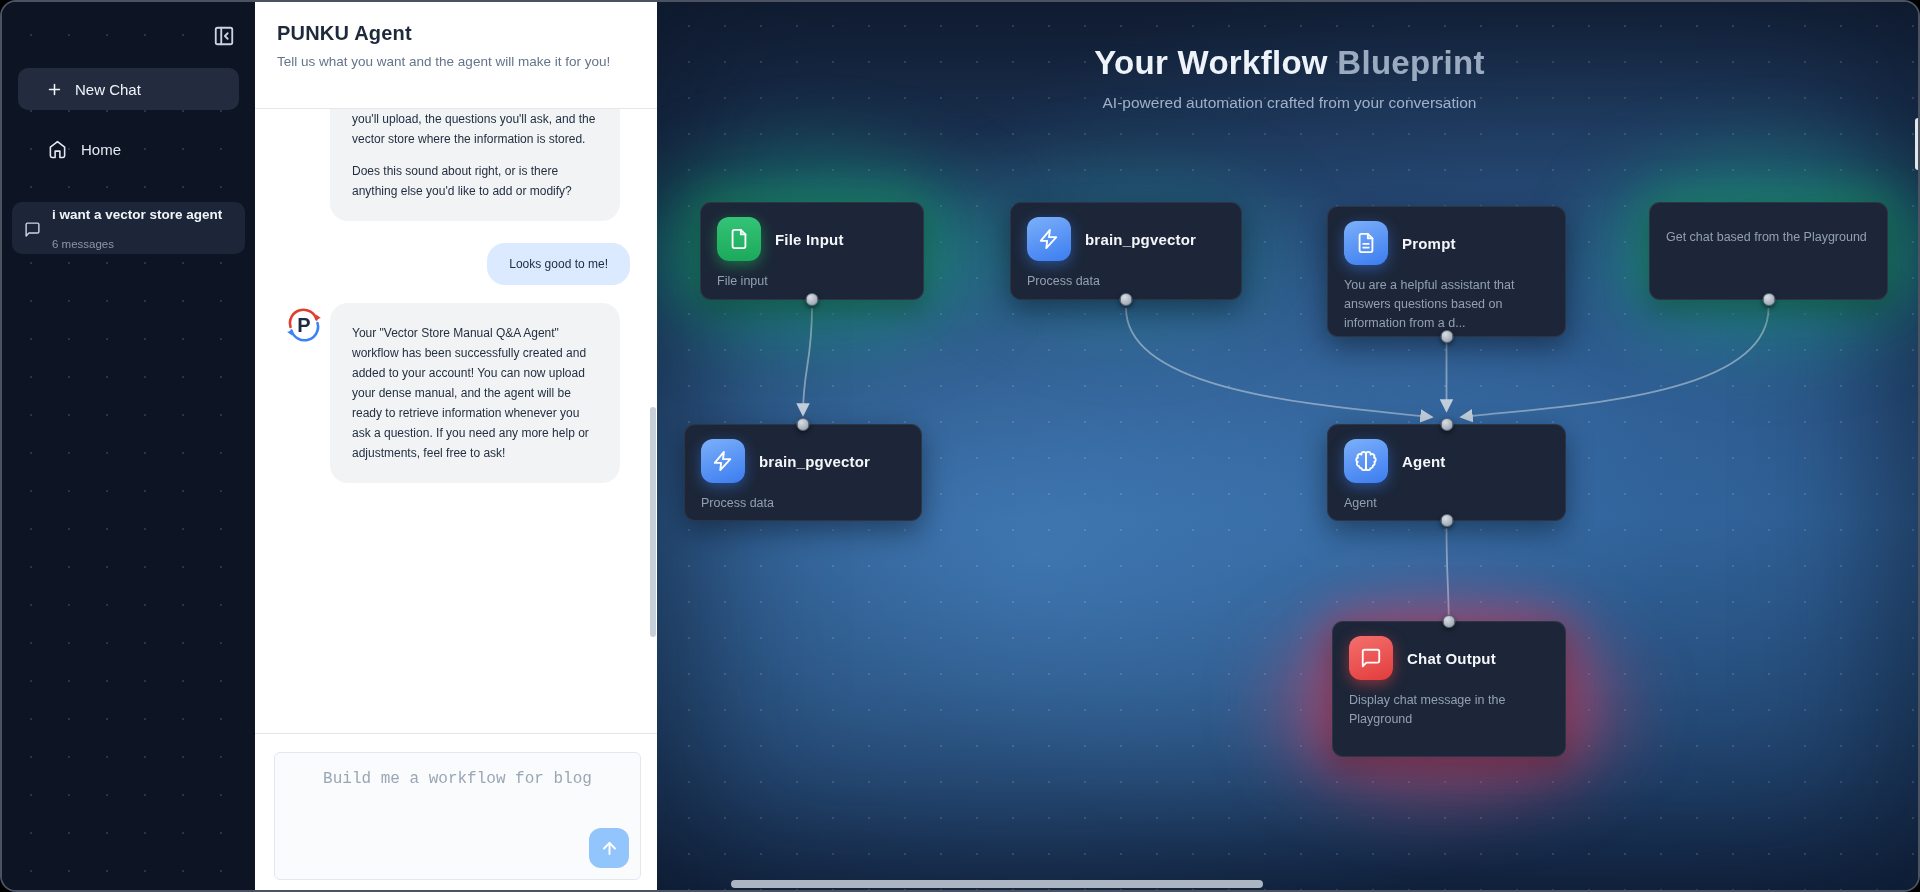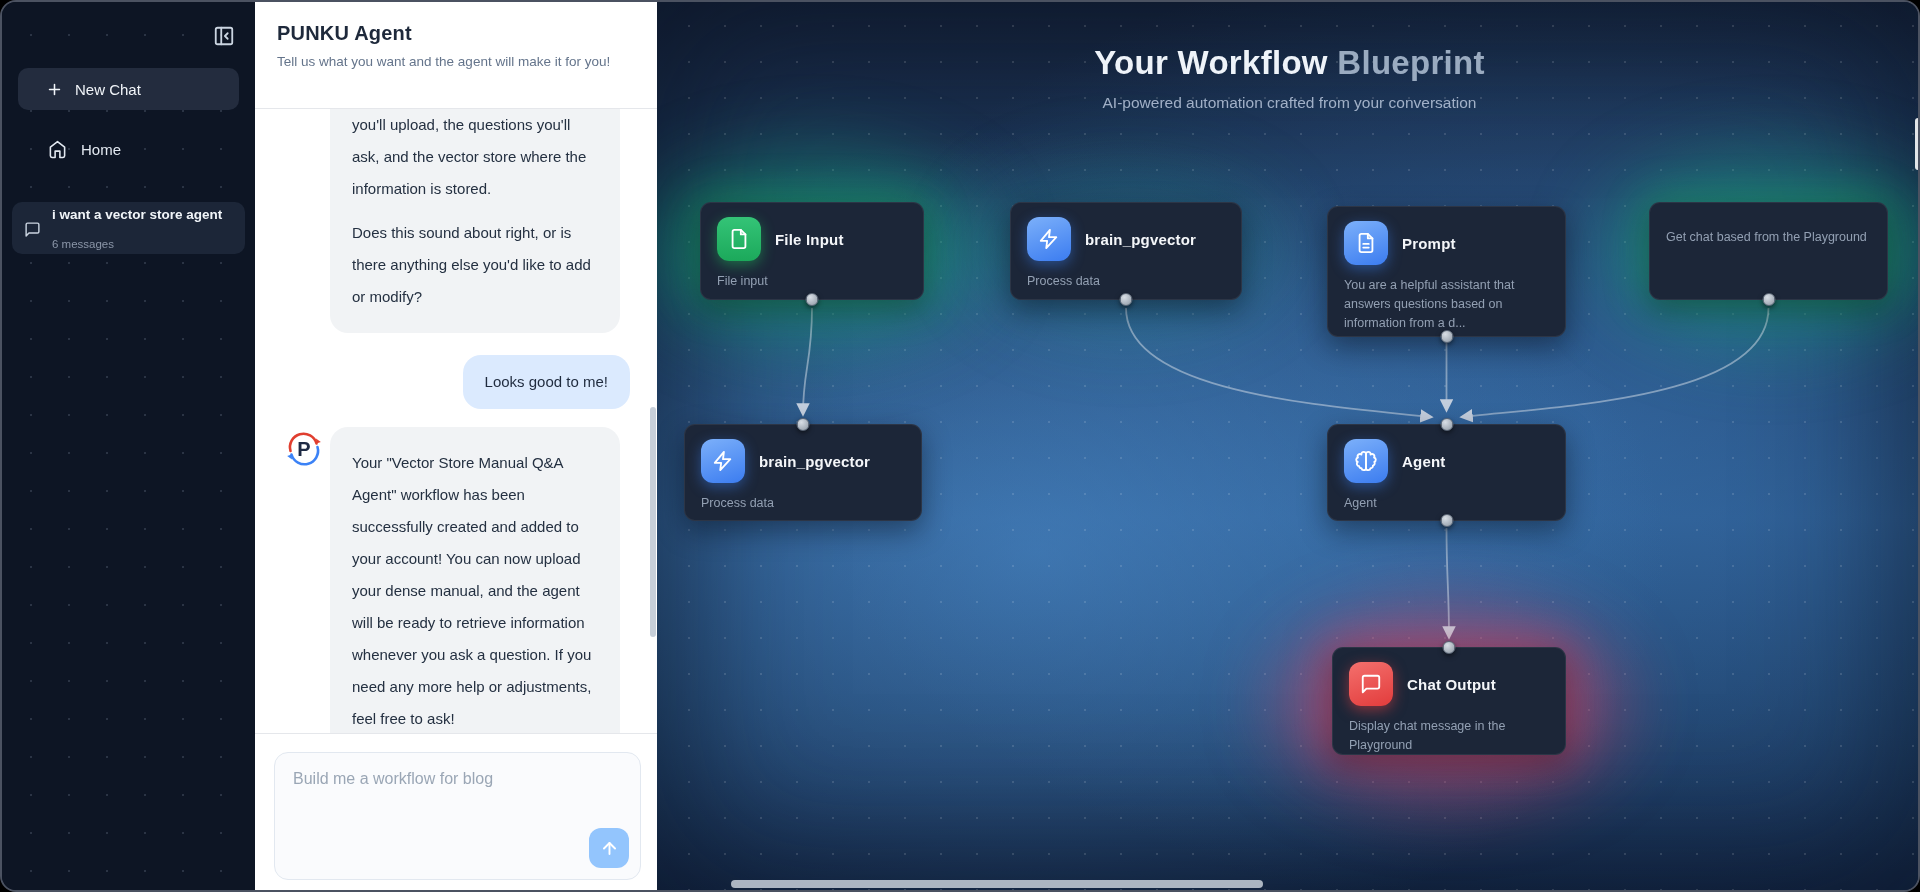--- a/index.html
+++ b/index.html
@@ -17,32 +17,32 @@
   .history-title { color:#f1f5f9; font-size:13.5px; font-weight:bold; line-height:17px; white-space:nowrap; }
   .history-sub { color:#8b96a8; font-size:11.5px; margin-top:15px; }
 
   
   .chat-panel { position:absolute; left:253px; top:0; width:402px; height:100%; background:#ffffff; }
   .chat-header { position:absolute; top:0; left:0; right:0; height:107px; padding:20px 20px 0 22px; border-bottom:1px solid #e5e7eb; background:#fff; z-index:3; }
   .chat-title { font-size:20px; font-weight:bold; color:#1e293b; letter-spacing:0.2px; }
   .chat-subtitle { font-size:13.5px; color:#64748b; margin-top:7px; max-width:345px; line-height:19px; }
   .messages { position:absolute; top:107px; bottom:157px; left:0; right:0; overflow:hidden; }
   .msg-row { display:flex; }
-  .bubble { border-radius:18px; font-size:15px; line-height:32px; color:#243041; }
+  .bubble { border-radius:18px; font-size:12px; line-height:20px; color:#243041; }
   .bubble.agent { background:#f1f3f5; padding:20px 22px; width:290px; }
   .bubble.agent p + p { margin-top:12px; }
   .bubble.user { background:#dbeafe; padding:11px 22px; color:#1f2b3e; }
   .row-first { margin-left:75px; margin-top:-20px; }
   .row-user { justify-content:flex-end; margin-right:27px; margin-top:22px; }
   .row-agent2 { margin-left:29px; margin-top:18px; align-items:flex-start; gap:6px; }
   .avatar { width:40px; height:40px; flex:0 0 auto; margin-top:2px; }
   .chat-scrollbar { position:absolute; right:1px; top:405px; width:6px; height:230px; background:#c7cfd9; border-radius:3px; z-index:4; }
   .input-area { position:absolute; bottom:0; left:0; right:0; height:157px; border-top:1px solid #e5e7eb; background:#fff; padding:18px 16px 0 19px; }
   .input-box { position:relative; width:367px; height:128px; }
-  .chat-input { width:100%; height:100%; border:1px solid #e2e8f0; border-radius:14px; background:#fafbfd; resize:none; padding:17px 18px; font-size:16px; font-family:Liberation Sans, sans-serif; color:#334155; outline:none; }
+  .chat-input { width:100%; height:100%; border:1px solid #e2e8f0; border-radius:6px; background:#fafbfd; resize:none; padding:17px 18px; font-size:16px; font-family:Liberation Mono, monospace; color:#334155; outline:none;text-align:center; }
   .chat-input::placeholder { color:#9aa6b5; }
   .send-btn { position:absolute; right:12px; bottom:12px; width:40px; height:40px; border:none; border-radius:12px; background:#93c5fd; color:#fff; display:flex; align-items:center; justify-content:center; cursor:pointer; }
 
   
   .canvas { position:absolute; left:655px; top:0; width:1265px; height:100%;
     background:
       radial-gradient(900px 600px at 30% 62%, rgba(78,143,208,0.55), rgba(78,143,208,0) 70%),
       radial-gradient(1100px 700px at 72% 48%, rgba(60,121,186,0.5), rgba(60,121,186,0) 70%),
       linear-gradient(180deg, #15233c 0%, #23456f 38%, #2a5586 58%, #1f4068 80%, #15294a 100%);
     box-shadow: inset 0 0 130px 40px rgba(8,15,30,0.5); overflow:hidden; }
@@ -265,21 +265,21 @@
               <path d="M9.5 2A2.5 2.5 0 0 1 12 4.5v15a2.5 2.5 0 0 1-4.96.44A2.5 2.5 0 0 1 4.5 17.5 2.5 2.5 0 0 1 3 13a2.5 2.5 0 0 1 .23-4.8A2.5 2.5 0 0 1 7 5a2.5 2.5 0 0 1 2.5-3Z"></path>
               <path d="M14.5 2A2.5 2.5 0 0 0 12 4.5v15a2.5 2.5 0 0 0 4.96.44 2.5 2.5 0 0 0 2.54-2.94A2.5 2.5 0 0 0 21 13a2.5 2.5 0 0 0-.23-4.8A2.5 2.5 0 0 0 17 5a2.5 2.5 0 0 0-2.5-3Z"></path>
             </svg>
         </div>
         <div class="node-title">Agent</div>
       </div>
       <div class="node-desc">Agent</div>
       <div class="port bottom"></div>
     </div>
 
-    <div class="node" style="left:675px; top:645px; width:234px; height:108px; box-shadow:0 0 44px 8px rgba(244,63,94,0.36), 0 10px 28px rgba(5,10,22,0.45);">
+    <div class="node" style="left:675px; top:619px; width:234px; height:136px; box-shadow:0 0 44px 8px rgba(244,63,94,0.36), 0 10px 28px rgba(5,10,22,0.45);">
       <div class="port top"></div>
       <div class="node-head">
         <div class="node-icon red">
           <svg width="22" height="22" viewBox="0 0 24 24" fill="none" stroke="#fff" stroke-width="2" stroke-linecap="round" stroke-linejoin="round">
               <path d="M21 15a2 2 0 0 1-2 2H7l-4 4V5a2 2 0 0 1 2-2h14a2 2 0 0 1 2 2z"></path>
             </svg>
         </div>
         <div class="node-title">Chat Output</div>
       </div>
       <div class="node-desc">Display chat message in the Playground</div>

